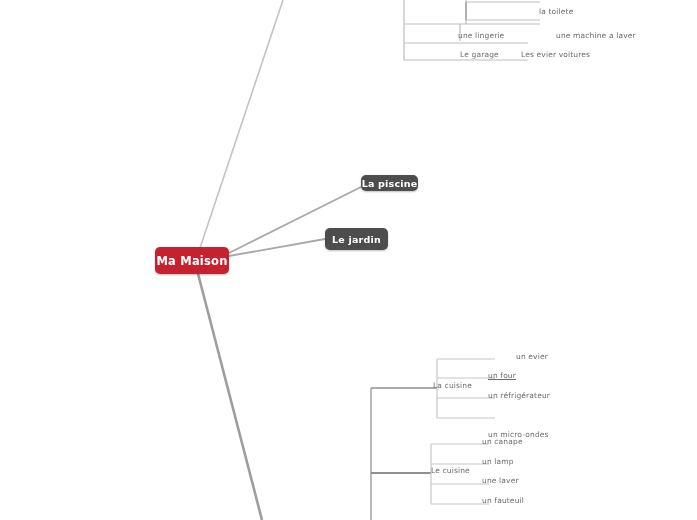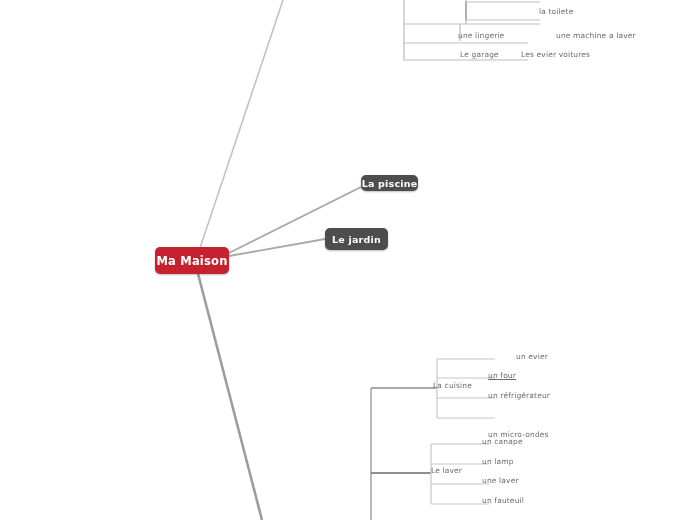--- a/index.html
+++ b/index.html
@@ -153,21 +153,21 @@
 
   <div class="node leaf" style="left:443px; top:391px;">
     <span>un réfrigérateur</span>
   </div>
 
   <div class="node leaf" style="left:443px; top:430px;">
     <span>un micro-ondes</span>
   </div>
 
   <div class="node leaf-mid" style="left:386px; top:466px;">
-    <span>Le laver</span>
+    <span>Le cuisine</span>
   </div>
 
   <div class="node leaf" style="left:437px; top:437px;">
     <span>un canape</span>
   </div>
 
   <div class="node leaf" style="left:437px; top:457px;">
     <span>un lamp</span>
   </div>
 

